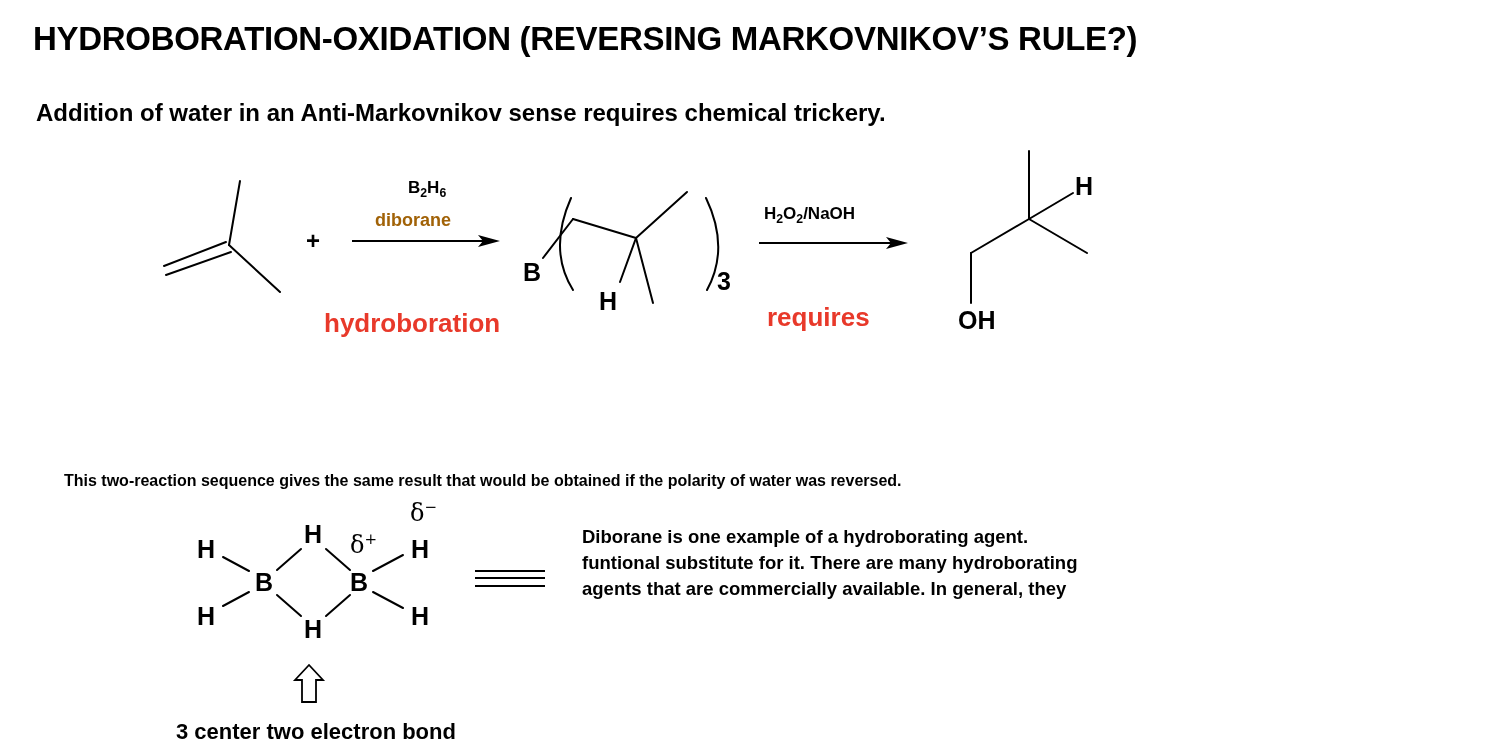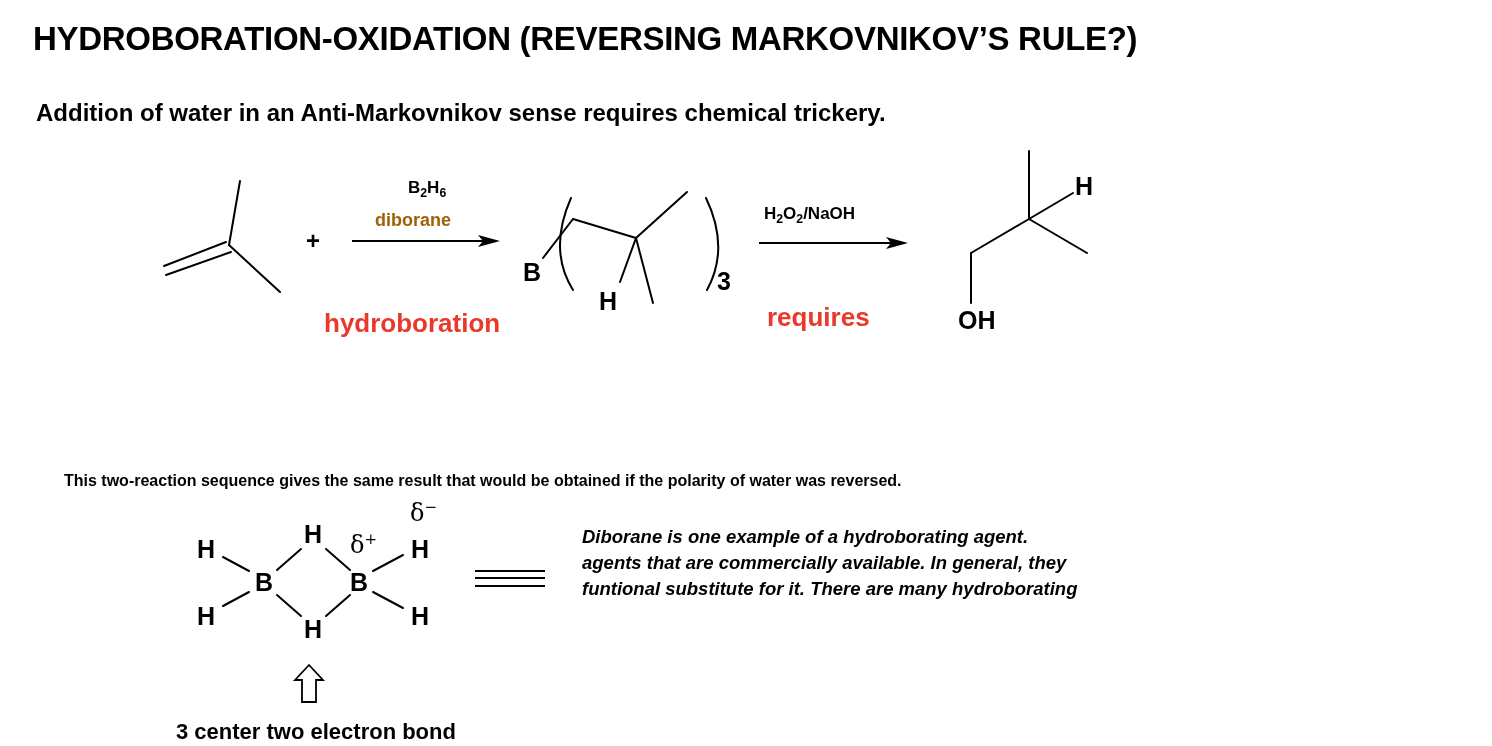--- a/index.html
+++ b/index.html
@@ -8,21 +8,21 @@
   .abs { position: absolute; white-space: nowrap; }
   .title { left: 33px; top: 20px; font-size: 33px; font-weight: bold; letter-spacing: -0.3px; text-align: right; }
   .subtitle { left: 36px; top: 89px; font-size: 24px; font-weight: bold; margin-top: 10px; }
   .note { left: 64px; top: 450px; font-size: 16px; font-weight: bold; margin-top: 22px; }
   .reagent { font-size: 17px; font-weight: bold; }
   .blue { color: #a16207; }
   .red { color: #e8392a; font-size: 26px; font-weight: bold; }
   .atom { font-size: 25px; font-weight: bold; }
   .sub { font-size: 0.72em; vertical-align: -0.3em; }
   .desc { left: 582px; top: 524px; font-size: 18.5px; font-weight: bold; line-height: 26px; white-space: normal; width: 640px; }
-  .desc p { margin: 0; font-style: italic; }
+  .desc p { margin: 0; }
   .delta { font-family: "DejaVu Serif", serif; font-size: 24px; }
   .caption { left: 176px; top: 719px; font-size: 22px; font-weight: bold; }
   svg { position: absolute; left: 0; top: 0; }
 </style>
 </head>
 <body>
 
 <svg width="1492" height="746">
   <g stroke="#000" stroke-width="2" fill="none" stroke-linecap="round">
 
@@ -111,15 +111,15 @@
 <div class="abs atom" style="left:411px; top:535px;">H</div>
 <div class="abs atom" style="left:411px; top:602px;">H</div>
 
 <div class="abs delta" style="left:350px; top:530px;"><span>δ</span><sup style="font-size:15px;">+</sup></div>
 <div class="abs delta" style="left:410px; top:498px;"><span>δ</span><sup style="font-size:15px;">−</sup></div>
 
 <div class="abs caption">3 center two electron bond</div>
 
 <div class="abs desc">
   <p>Diborane is one example of a hydroborating agent.</p>
+  <p>funtional substitute for it.  There are many hydroborating</p>
   <p>agents that are commercially available.  In general, they</p>
-  <p>funtional substitute for it.  There are many hydroborating</p>
 </div>
 
 </body></html>

